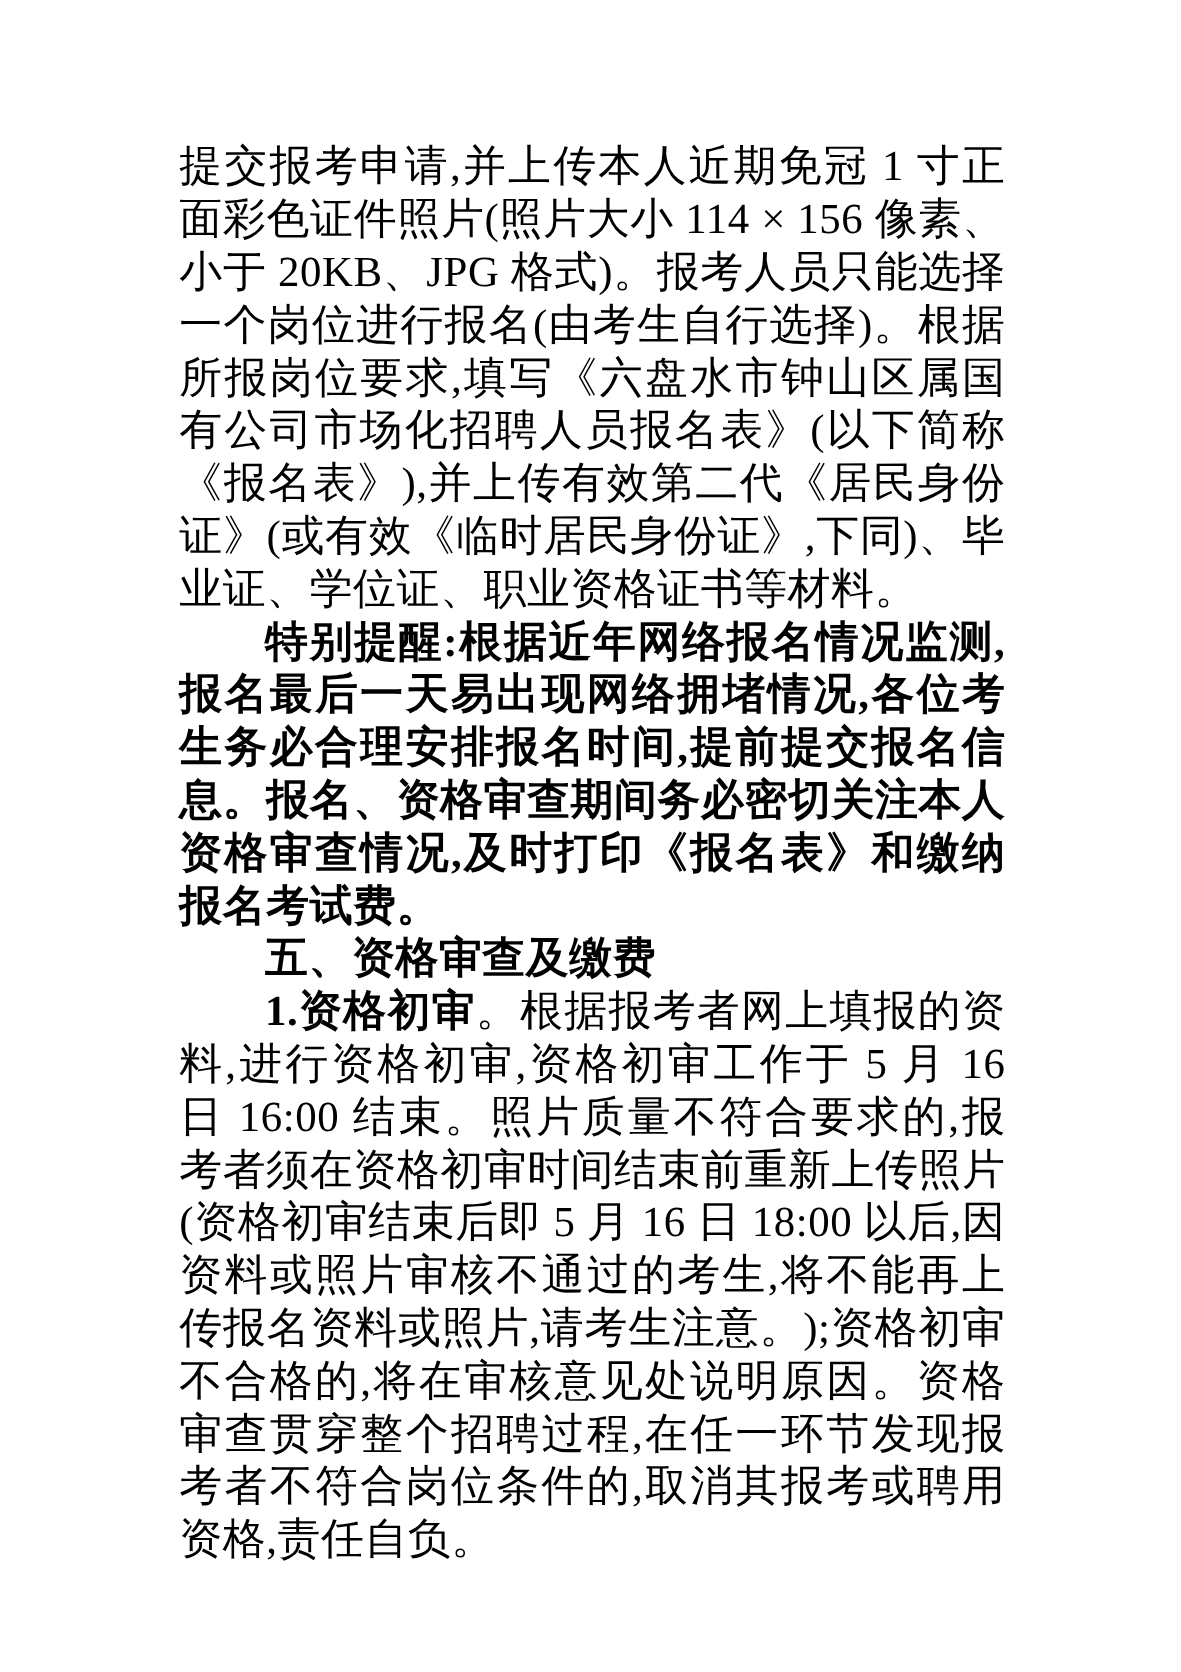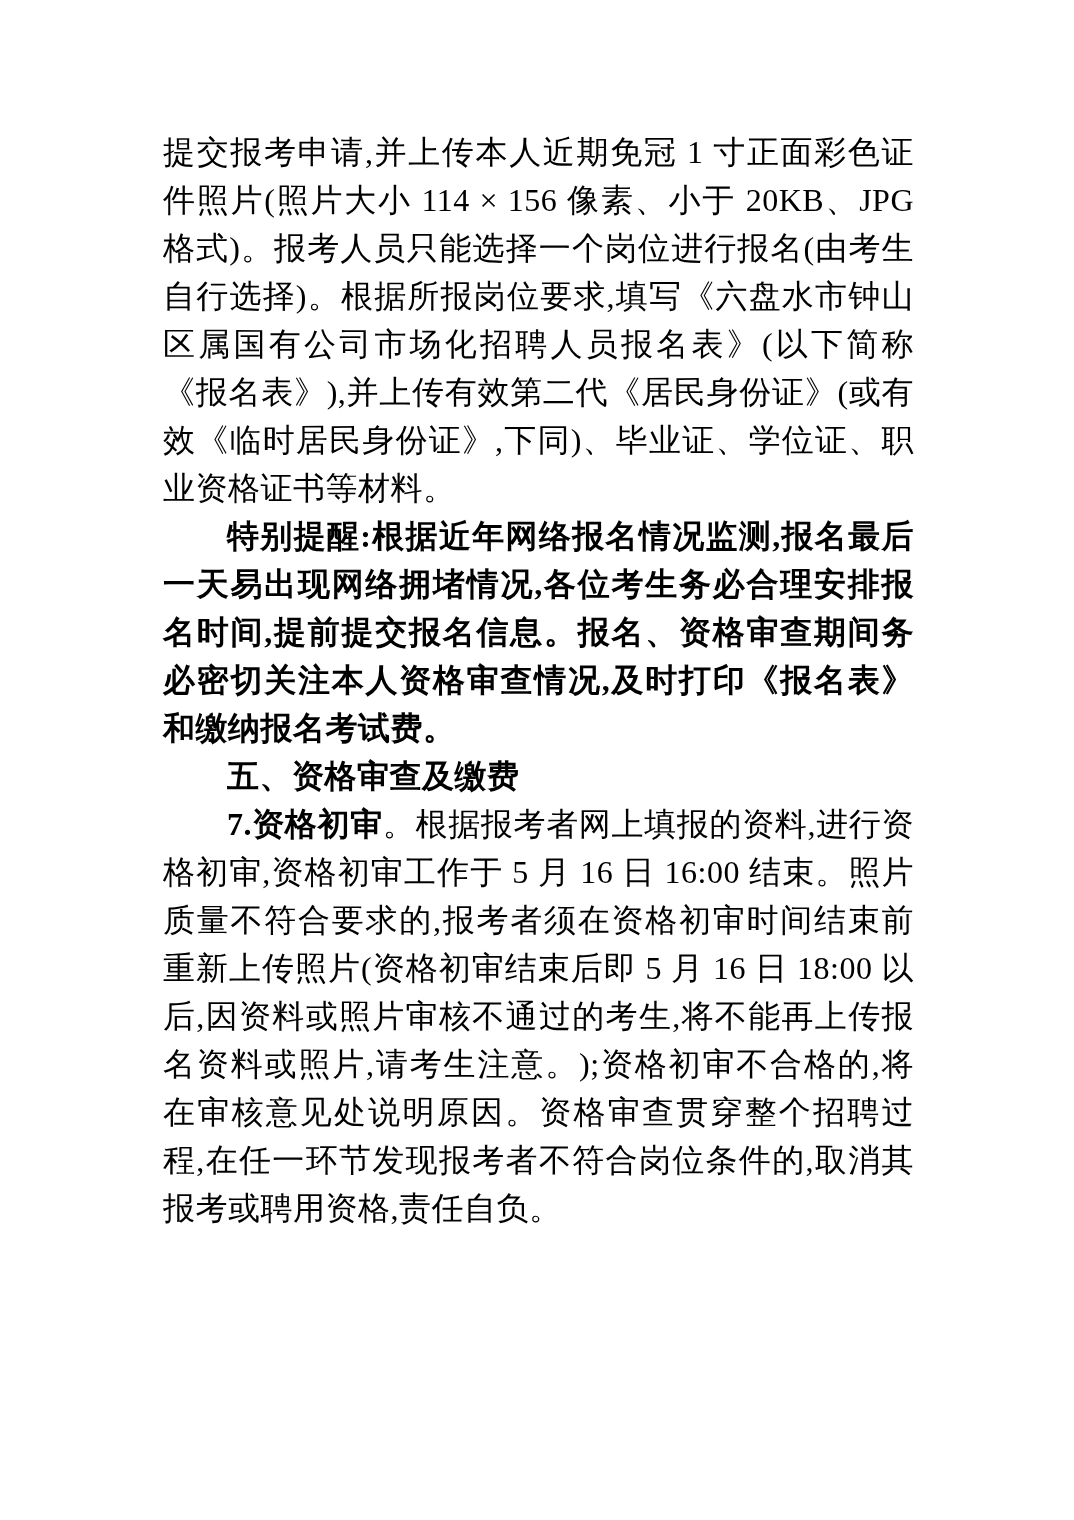--- a/index.html
+++ b/index.html
@@ -17,21 +17,21 @@
     padding: 128px 160px 0 163px;
     overflow: hidden;
     font-family: "Liberation Serif", "DejaVu Serif", serif;
     color: #000000;
   }
   .doc-body {
     width: 751px;
   }
   p.para {
     margin: 0;
-    font-size: 32px;
+    font-size: 39px;
     line-height: 48px;
     text-align: justify;
     letter-spacing: 0.5px;
     word-break: break-all;
     font-family: Liberation Serif, serif;
   }
   p.para.indent {
     text-indent: 2em;
   }
   .bold {
@@ -50,18 +50,18 @@
 
     <p class="para indent">
       <span class="bold">特别提醒:根据近年网络报名情况监测,报名最后一天易出现网络拥堵情况,各位考生务必合理安排报名时间,提前提交报名信息。报名、资格审查期间务必密切关注本人资格审查情况,及时打印《报名表》和缴纳报名考试费。</span>
     </p>
 
     <p class="para indent">
       <span class="bold">五、资格审查及缴费</span>
     </p>
 
     <p class="para indent">
-      <span class="bold">7.资格初审</span><span>。根据报考者网上填报的资料,进行资格初审,资格初审工作于 5 月 16 日 16:00 结束。照片质量不符合要求的,报考者须在资格初审时间结束前重新上传照片(资格初审结束后即 5 月 16 日 18:00 以后,因资料或照片审核不通过的考生,将不能再上传报名资料或照片,请考生注意。);资格初审不合格的,将在审核意见处说明原因。资格审查贯穿整个招聘过程,在任一环节发现报考者不符合岗位条件的,取消其报考或聘用资格,责任自负。</span>
+      <span class="bold">1.资格初审</span><span>。根据报考者网上填报的资料,进行资格初审,资格初审工作于 5 月 16 日 16:00 结束。照片质量不符合要求的,报考者须在资格初审时间结束前重新上传照片(资格初审结束后即 5 月 16 日 18:00 以后,因资料或照片审核不通过的考生,将不能再上传报名资料或照片,请考生注意。);资格初审不合格的,将在审核意见处说明原因。资格审查贯穿整个招聘过程,在任一环节发现报考者不符合岗位条件的,取消其报考或聘用资格,责任自负。</span>
     </p>
 
 
   </div>
 </div>
 
 </body></html>

